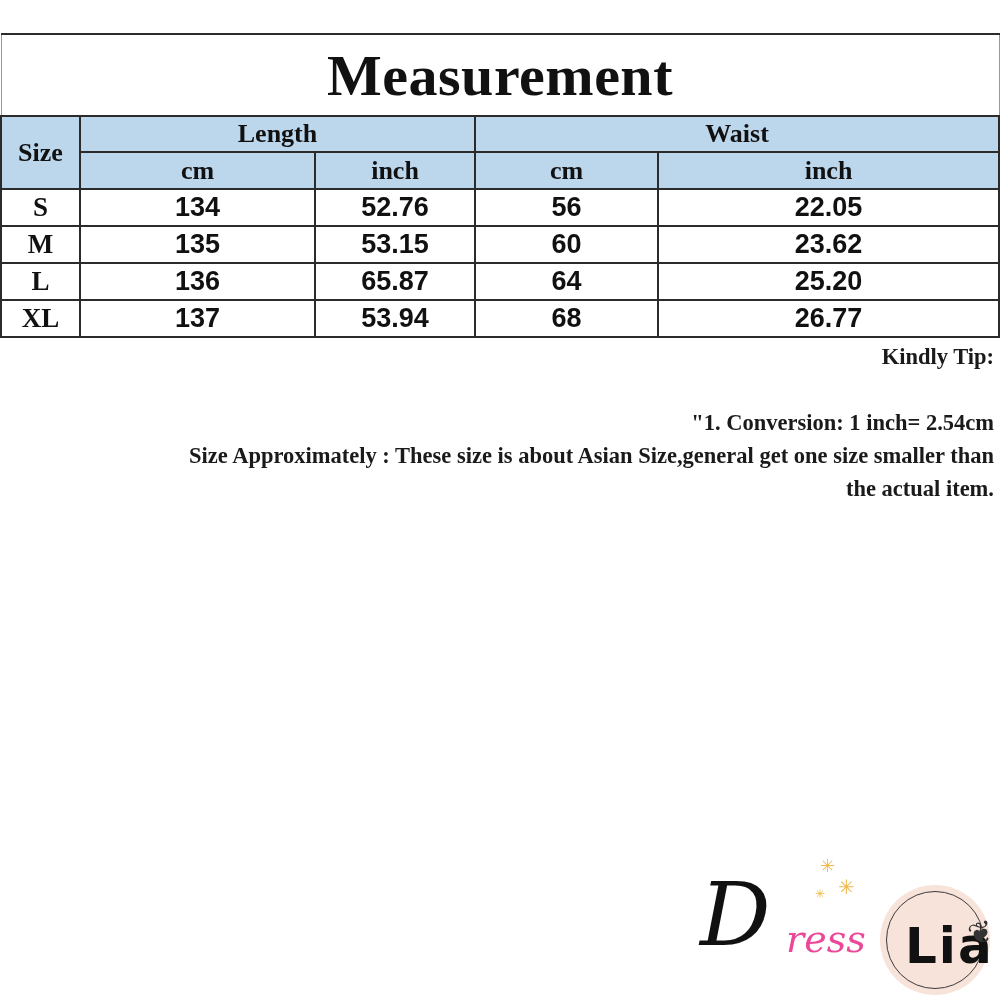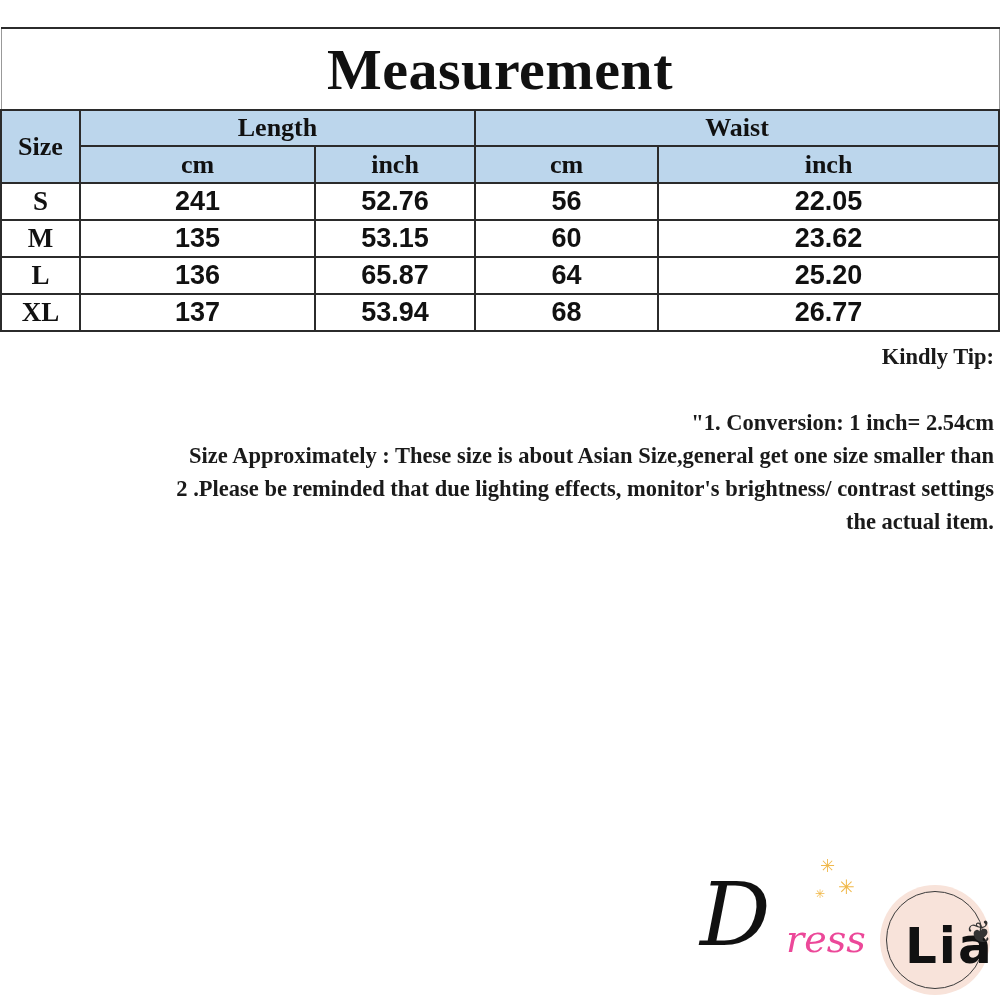--- a/index.html
+++ b/index.html
@@ -1,17 +1,17 @@
 <!DOCTYPE html>
 <html><head>
 <meta charset="utf-8">
 <style>
   html, body { margin:0; padding:0; background:#ffffff; }
   body { width:1000px; height:1000px; position:relative; overflow:hidden; font-family:"Liberation Serif", serif; color:#111; }
-  .table { position:absolute; left:0; top:27px; width:998px; border-collapse:collapse; table-layout:fixed; }
+  .table { position:absolute; left:0; top:33px; width:998px; border-collapse:collapse; table-layout:fixed; }
   .table td { border:2px solid #2b2b2b; text-align:center; vertical-align:middle; padding:0; }
   .title-cell { height:80px; font-family:"Liberation Serif", serif; font-weight:bold; font-size:58px; letter-spacing:0.5px; background:#fff; border-left:1px solid #999 !important; border-right:1px solid #999 !important; }
   .hdr { background:#bcd6ec; font-family:"Liberation Serif", serif; font-weight:bold; font-size:26px; }
   .hdr1 { height:34px; line-height:30px; }
   .hdr2 { height:35px; line-height:30px; }
   .size-hdr { font-size:26px; }
   .row td { height:35px; font-family:"Liberation Sans", sans-serif; font-weight:bold; font-size:27px; }
   .row td.size-cell { font-family:"Liberation Serif", serif; font-size:27px; }
   .tips { position:absolute; left:4px; top:340px; width:990px; font-family:"Liberation Serif", serif; font-weight:bold; font-size:22.5px; line-height:33px; color:#1a1a1a;text-align:right; }
   .tips p { margin:0; white-space:nowrap; }
@@ -46,21 +46,21 @@
     <td class="hdr hdr1" colspan="2">Waist</td>
   </tr>
   <tr>
     <td class="hdr hdr2">cm</td>
     <td class="hdr hdr2">inch</td>
     <td class="hdr hdr2">cm</td>
     <td class="hdr hdr2">inch</td>
   </tr>
   <tr class="row">
     <td class="size-cell">S</td>
-    <td>241</td>
+    <td>134</td>
     <td>52.76</td>
     <td>56</td>
     <td>22.05</td>
   </tr>
   <tr class="row">
     <td class="size-cell">M</td>
     <td>135</td>
     <td>53.15</td>
     <td>60</td>
     <td>23.62</td>
@@ -80,21 +80,20 @@
     <td>26.77</td>
   </tr>
 </tbody>
   </table>
 
 <div class="tips">
   <p>Kindly Tip:</p>
   <div class="gap"></div>
   <p>"1. Conversion:  1 inch= 2.54cm</p>
   <p>Size Approximately :  These size is about Asian Size,general get one size smaller than</p>
-  <p>2 .Please be reminded that due lighting effects, monitor's brightness/ contrast settings</p>
   <p>the actual item.</p>
 </div>
 
 <div class="logo">
   <div class="logo-circle"></div>
   <div class="logo-ring"></div>
   <span class="sparkle" style="left:120px;top:0px;font-size:18px;">✳</span>
   <span class="sparkle" style="left:138px;top:20px;font-size:20px;">✳</span>
   <span class="sparkle" style="left:115px;top:32px;font-size:12px;">✳</span>
   <span class="logo-script">D</span>

